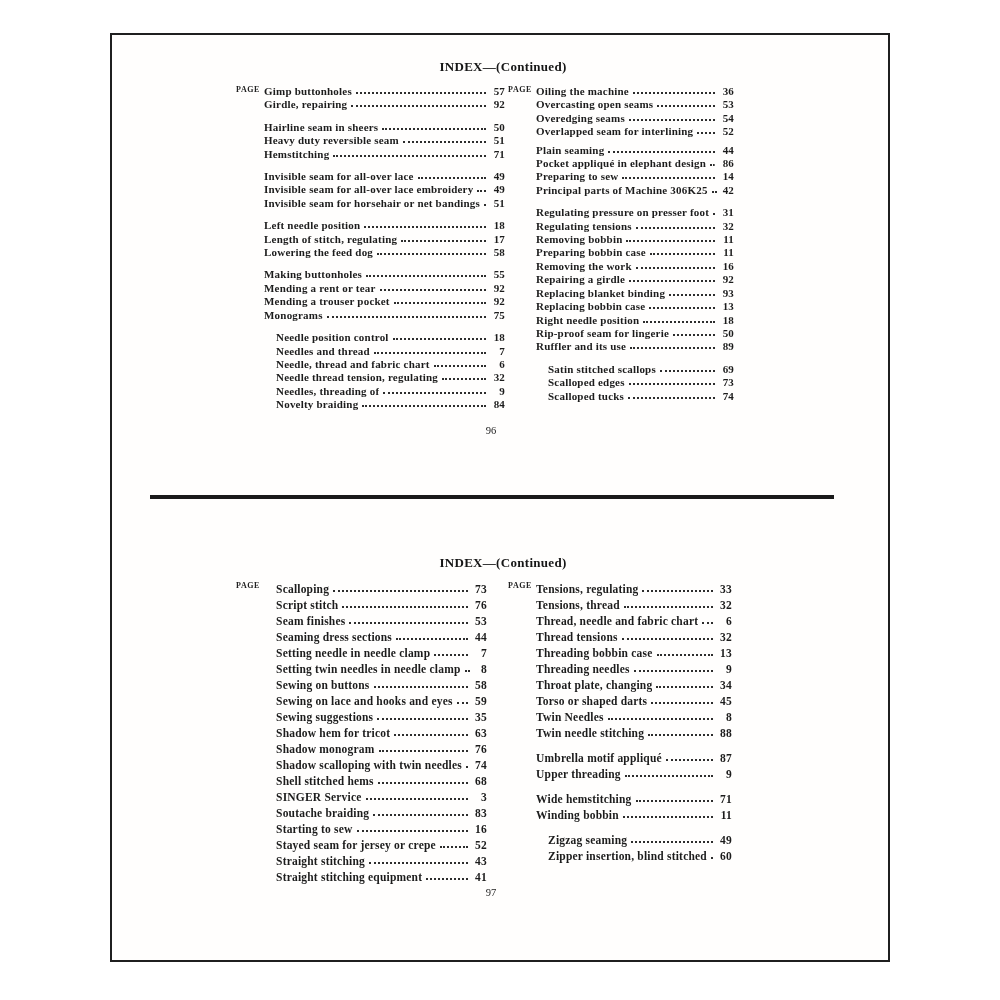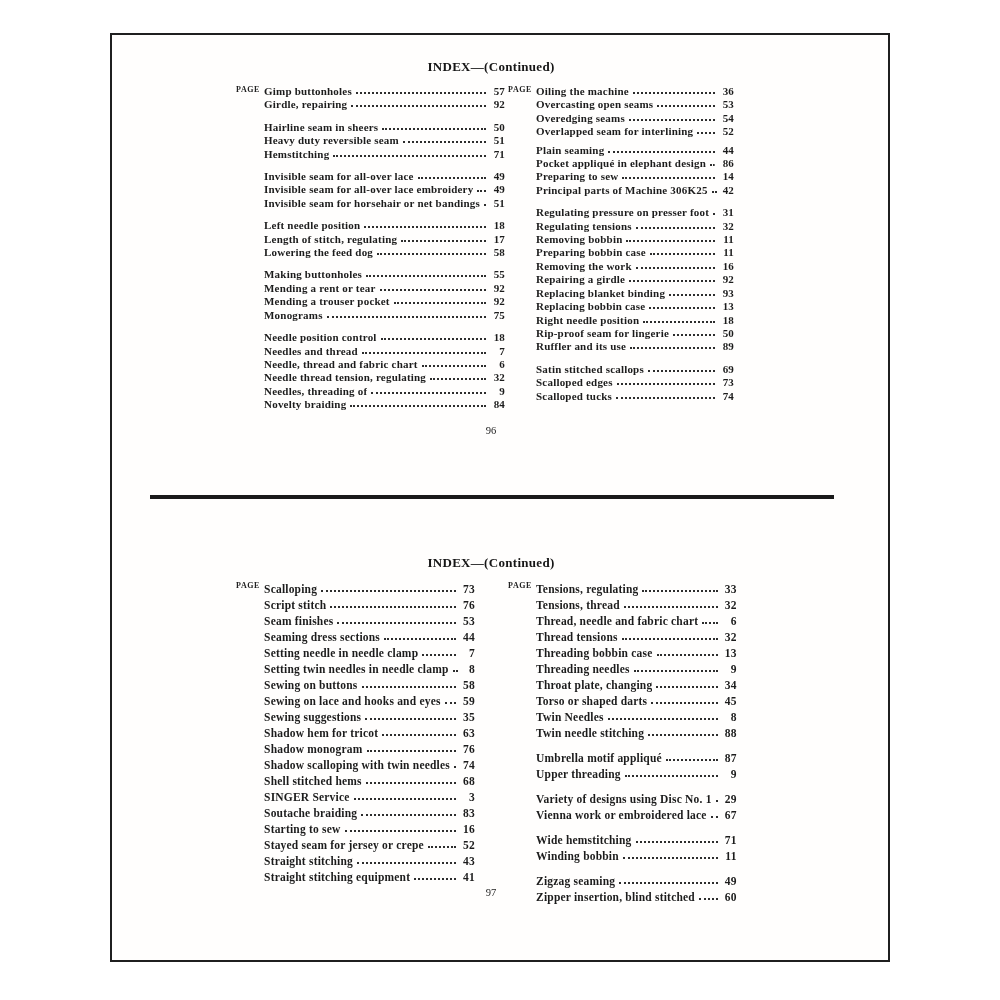--- a/index.html
+++ b/index.html
@@ -23,21 +23,21 @@
     position: absolute;
     left: 110px;
     top: 33px;
     width: 776px;
     height: 925px;
     border: 2px solid #1f1f1f;
     background: #fffefd;
   }
   .page-title {
     position: absolute;
-    left: 124px;
+    left: 136px;
     width: 510px;
     text-align: center;
     font-weight: bold;
     font-size: 13px;
     letter-spacing: 0.3px;
     color: #161616;
   }
   .p96-title { top: 24px; }
   .p97-title { top: 520px; }
 
@@ -59,21 +59,21 @@
     font-size: 8px;
     font-weight: bold;
     letter-spacing: 0.6px;
     line-height: 10px;
     text-align: right;
     margin: 0 4px 4px 0;
     color: #222;
   }
 
   .group { margin-bottom: 9px; }
-  .group:last-child { margin-bottom: 0; }
+  .group:last-child { margin-bottom: 0; margin-left: 12px; }
   
   .p96-cols .col-right .group:first-child { margin-bottom: 5px; }
 
   .entry {
     display: flex;
     align-items: baseline;
     font-weight: bold;
     letter-spacing: 0.2px;
     white-space: nowrap;
   }
@@ -539,32 +539,20 @@
                 <span class="pg">87</span>
               </div>
               <div class="entry">
                 <span class="t">Upper threading</span>
                 <span class="leader"></span>
                 <span class="pg">9</span>
               </div>
             </div>
             <div class="group">
               <div class="entry">
-                <span class="t">Variety of designs using Disc No. 1</span>
-                <span class="leader"></span>
-                <span class="pg">29</span>
-              </div>
-              <div class="entry">
-                <span class="t">Vienna work or embroidered lace</span>
-                <span class="leader"></span>
-                <span class="pg">67</span>
-              </div>
-            </div>
-            <div class="group">
-              <div class="entry">
                 <span class="t">Wide hemstitching</span>
                 <span class="leader"></span>
                 <span class="pg">71</span>
               </div>
               <div class="entry">
                 <span class="t">Winding bobbin</span>
                 <span class="leader"></span>
                 <span class="pg">11</span>
               </div>
             </div>

